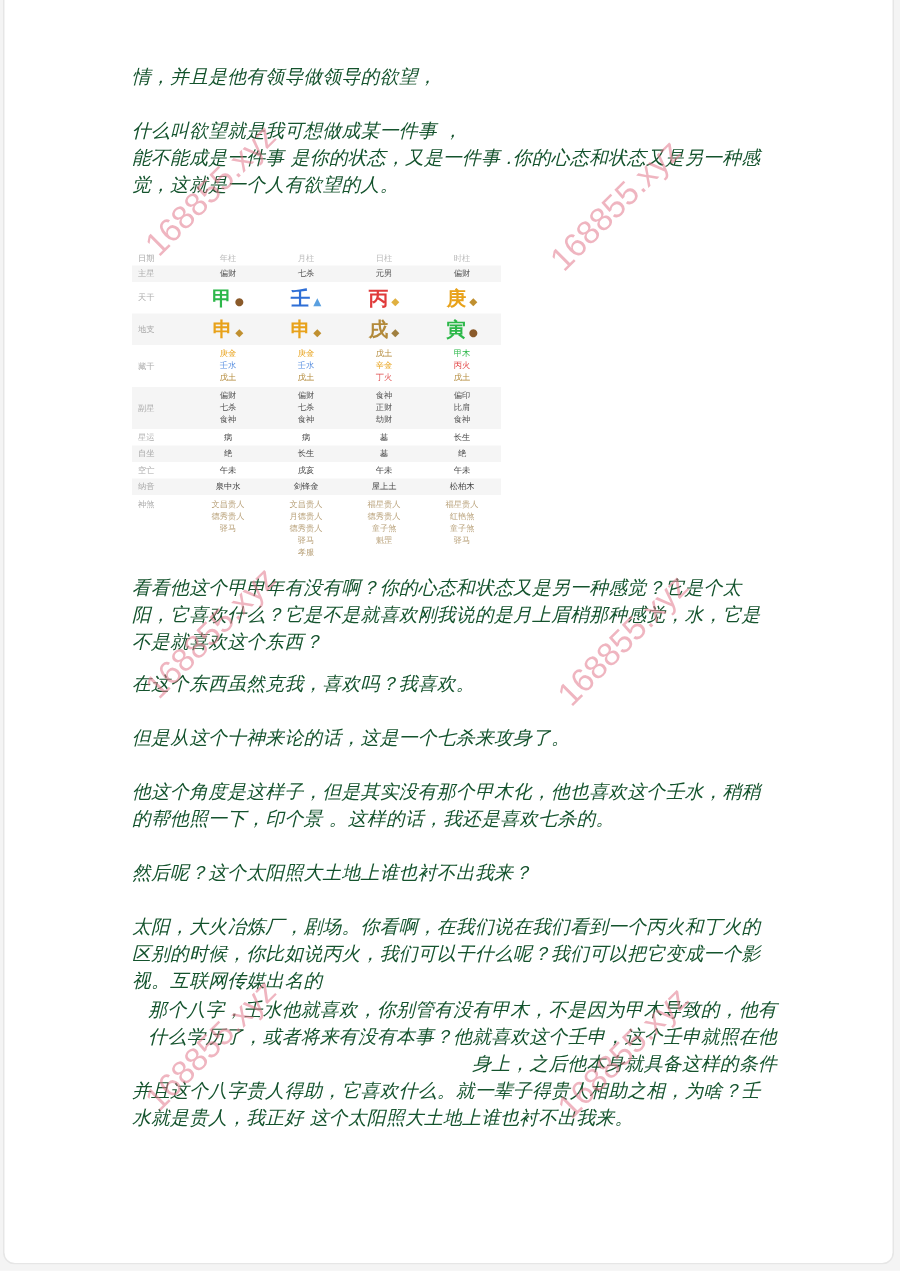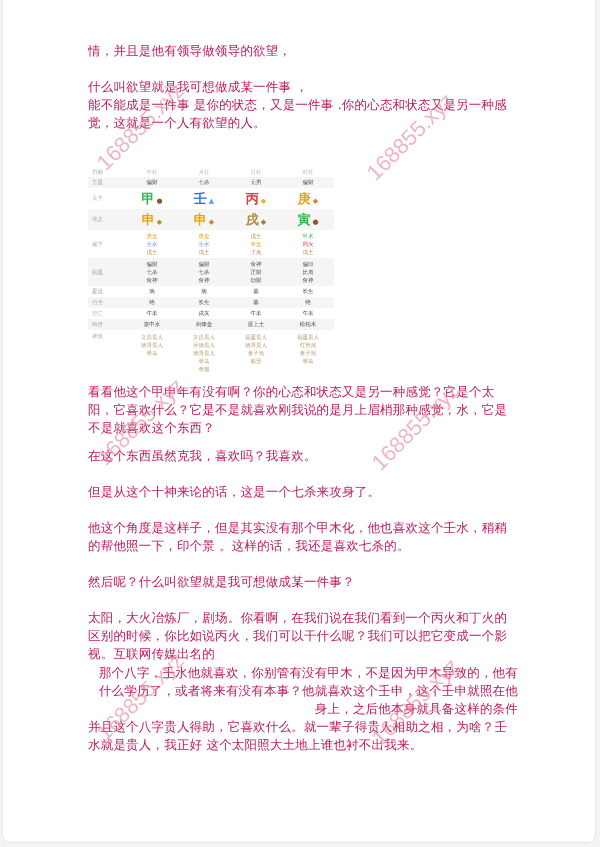--- a/index.html
+++ b/index.html
@@ -1,21 +1,21 @@
 <!DOCTYPE html>
 <html><head>
 <meta charset="utf-8">
 <style>
   html, body { margin: 0; padding: 0; background: #f4f4f4; }
   body { width: 600px; height: 847px; position: relative; overflow: hidden;
          font-family: "DejaVu Sans", "Liberation Sans", sans-serif; }
   .page { position: absolute; left: 2px; top: 0; width: 594px; height: 843px;
           background: #ffffff; border: 1px solid #e6e6e6; border-top: none;
           border-radius: 0 0 8px 8px; box-sizing: border-box; }
-  p { margin: 0; font-size: 12.5px; line-height: 18px; color: #be185d; letter-spacing: 0.2px; }
+  p { margin: 0; font-size: 12.5px; line-height: 18px; color: #14532d; letter-spacing: 0.2px; font-style: italic; }
   .p1 { position: absolute; top: 42px; left: 88px; width: 430px; }
   .p2 { position: absolute; top: 78px; left: 88px; width: 430px; }
   .chart { position: absolute; left: 88px; top: 167px; width: 246px; font-size: 5.5px; color: #999; }
   .row { display: flex; align-items: center; }
   .row .lab { width: 34px; padding-left: 4px; color: #aaa; }
   .row .cell { flex: 1; text-align: center; }
   .row.alt { background: #f5f5f5; }
   .row.hdr { height: 10px; color: #bbb; }
   .row.main { height: 11px; color: #555; }
   .row.big { height: 21px; }
@@ -176,21 +176,21 @@
         <div>童子煞</div>
         <div>驿马</div>
       </span>
   </div>
 </div>
 
 <p class="p3">看看他这个甲申年有没有啊？你的心态和状态又是另一种感觉？它是个太阳，它喜欢什么？它是不是就喜欢刚我说的是月上眉梢那种感觉，水，它是不是就喜欢这个东西？</p>
 <p class="p4">在这个东西虽然克我，喜欢吗？我喜欢。</p>
 <p class="p5">但是从这个十神来论的话，这是一个七杀来攻身了。</p>
 <p class="p6">他这个角度是这样子，但是其实没有那个甲木化，他也喜欢这个壬水，稍稍的帮他照一下，印个景  。这样的话，我还是喜欢七杀的。</p>
-<p class="p7">然后呢？什么叫欲望就是我可想做成某一件事？</p>
+<p class="p7">然后呢？这个太阳照大土地上谁也衬不出我来？</p>
 <p class="p8">太阳，大火冶炼厂，剧场。你看啊，在我们说在我们看到一个丙火和丁火的区别的时候，你比如说丙火，我们可以干什么呢？我们可以把它变成一个影视。互联网传媒出名的</p>
 <p class="p9">那个八字，壬水他就喜欢，你别管有没有甲木，不是因为甲木导致的，他有什么学历了，或者将来有没有本事？他就喜欢这个壬申，这个壬申就照在他身上，之后他本身就具备这样的条件</p>
 <p class="p10">并且这个八字贵人得助，它喜欢什么。就一辈子得贵人相助之相，为啥？壬水就是贵人，我正好  这个太阳照大土地上谁也衬不出我来。</p>
 
 <div class="wm" style="left:110px; top:150px;">168855.xyz</div>
 <div class="wm" style="left:380px; top:160px;">168855.xyz</div>
 <div class="wm" style="left:110px; top:445px;">168855.xyz</div>
 <div class="wm" style="left:385px; top:450px;">168855.xyz</div>
 <div class="wm" style="left:110px; top:720px;">168855.xyz</div>
 <div class="wm" style="left:385px; top:725px;">168855.xyz</div>

